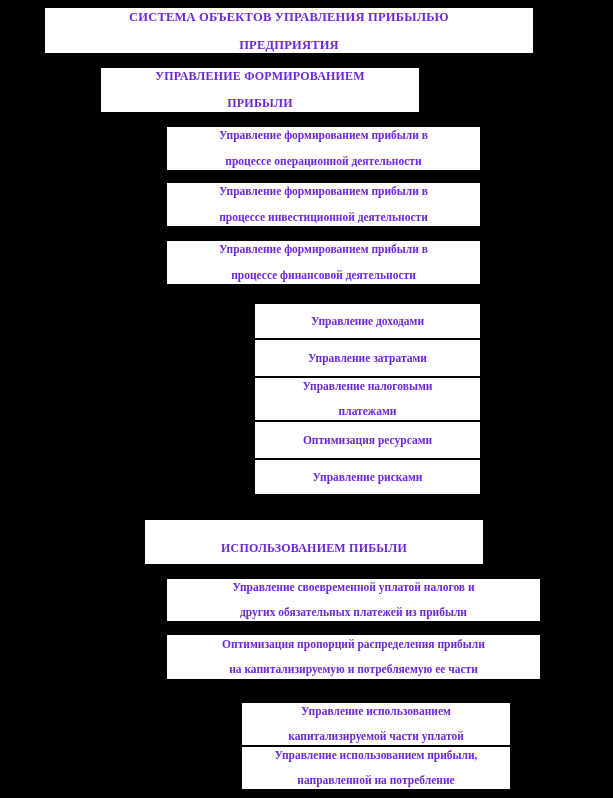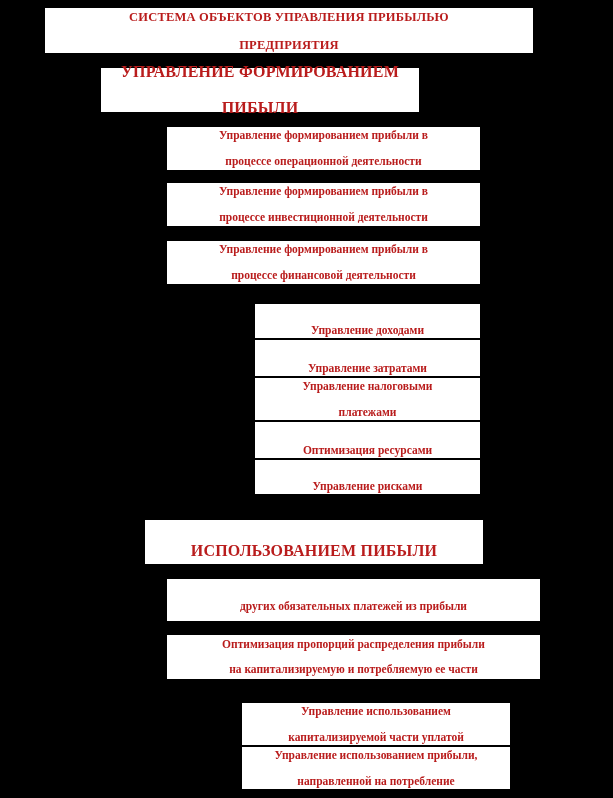--- a/index.html
+++ b/index.html
@@ -13,47 +13,46 @@
     height: 798px;
     background: #000000;
     font-family: "Liberation Serif", "DejaVu Serif", serif;
     overflow: hidden;
   }
   .box {
     position: absolute;
     box-sizing: border-box;
     background: #ffffff;
     border: 1px solid #000000;
-    color: #b91c1c;
+    color: #6d28d9;
     display: flex;
     align-items: center;
     justify-content: center;
     text-align: center;
     line-height: 1.12;
     font-weight: bold;
     padding: 1px 4px;
   }
   .box span {
     display: block;
     width: 100%;
   }
   .lvl1 {
     font-size: 12.5px;
     letter-spacing: 0.2px;
   }
   .lvl2 {
-    font-size: 16px;
+    font-size: 12px;
     letter-spacing: 0.2px;
   }
   .lvl3 {
     font-size: 11.5px;
   }
   .lvl4 {
     font-size: 11.5px;
-    align-items: flex-end;
   }
   .connector {
     position: absolute;
     background: #000000;
   }
 </style>
 </head>
 <body>
 
 <div id="canvas">
@@ -73,21 +72,21 @@
   <div class="connector" style="left:150px;top:655px;width:18px;height:2px;"></div>
   <div class="connector" style="left:220px;top:680px;width:2px;height:88px;"></div>
   <div class="connector" style="left:220px;top:722px;width:23px;height:2px;"></div>
   <div class="connector" style="left:220px;top:766px;width:23px;height:2px;"></div>
 
   <div class="box lvl1" style="left:44px;top:7px;width:490px;height:47px;">
     <span><span>СИСТЕМА ОБЪЕКТОВ УПРАВЛЕНИЯ ПРИБЫЛЬЮ</span><br><span>ПРЕДПРИЯТИЯ</span></span>
   </div>
 
   <div class="box lvl2" style="left:100px;top:67px;width:320px;height:46px;">
-    <span><span>УПРАВЛЕНИЕ  ФОРМИРОВАНИЕМ</span><br><span>ПИБЫЛИ</span></span>
+    <span><span>УПРАВЛЕНИЕ  ФОРМИРОВАНИЕМ</span><br><span>ПРИБЫЛИ</span></span>
   </div>
 
   <div class="box lvl3" style="left:166px;top:126px;width:315px;height:45px;">
     <span><span>Управление формированием прибыли в</span><br><span>процессе операционной деятельности</span></span>
   </div>
 
   <div class="box lvl3" style="left:166px;top:182px;width:315px;height:45px;">
     <span><span>Управление формированием прибыли в</span><br><span>процессе инвестиционной деятельности</span></span>
   </div>
 
@@ -113,21 +112,21 @@
 
   <div class="box lvl4" style="left:254px;top:459px;width:227px;height:36px;">
     <span>Управление рисками</span>
   </div>
 
   <div class="box lvl2" style="left:144px;top:519px;width:340px;height:46px;">
     <span><br><span>ИСПОЛЬЗОВАНИЕМ  ПИБЫЛИ</span></span>
   </div>
 
   <div class="box lvl3" style="left:166px;top:578px;width:375px;height:44px;">
-    <span><br><span>других обязательных платежей из прибыли</span></span>
+    <span><span>Управление своевременной уплатой налогов и</span><br><span>других обязательных платежей из прибыли</span></span>
   </div>
 
   <div class="box lvl3" style="left:166px;top:634px;width:375px;height:46px;">
     <span><span>Оптимизация пропорций распределения прибыли</span><br><span>на капитализируемую и потребляемую ее части</span></span>
   </div>
 
   <div class="box lvl4" style="left:241px;top:702px;width:270px;height:44px;">
     <span><span>Управление использованием</span><br><span>капитализируемой части уплатой</span></span>
   </div>
 

